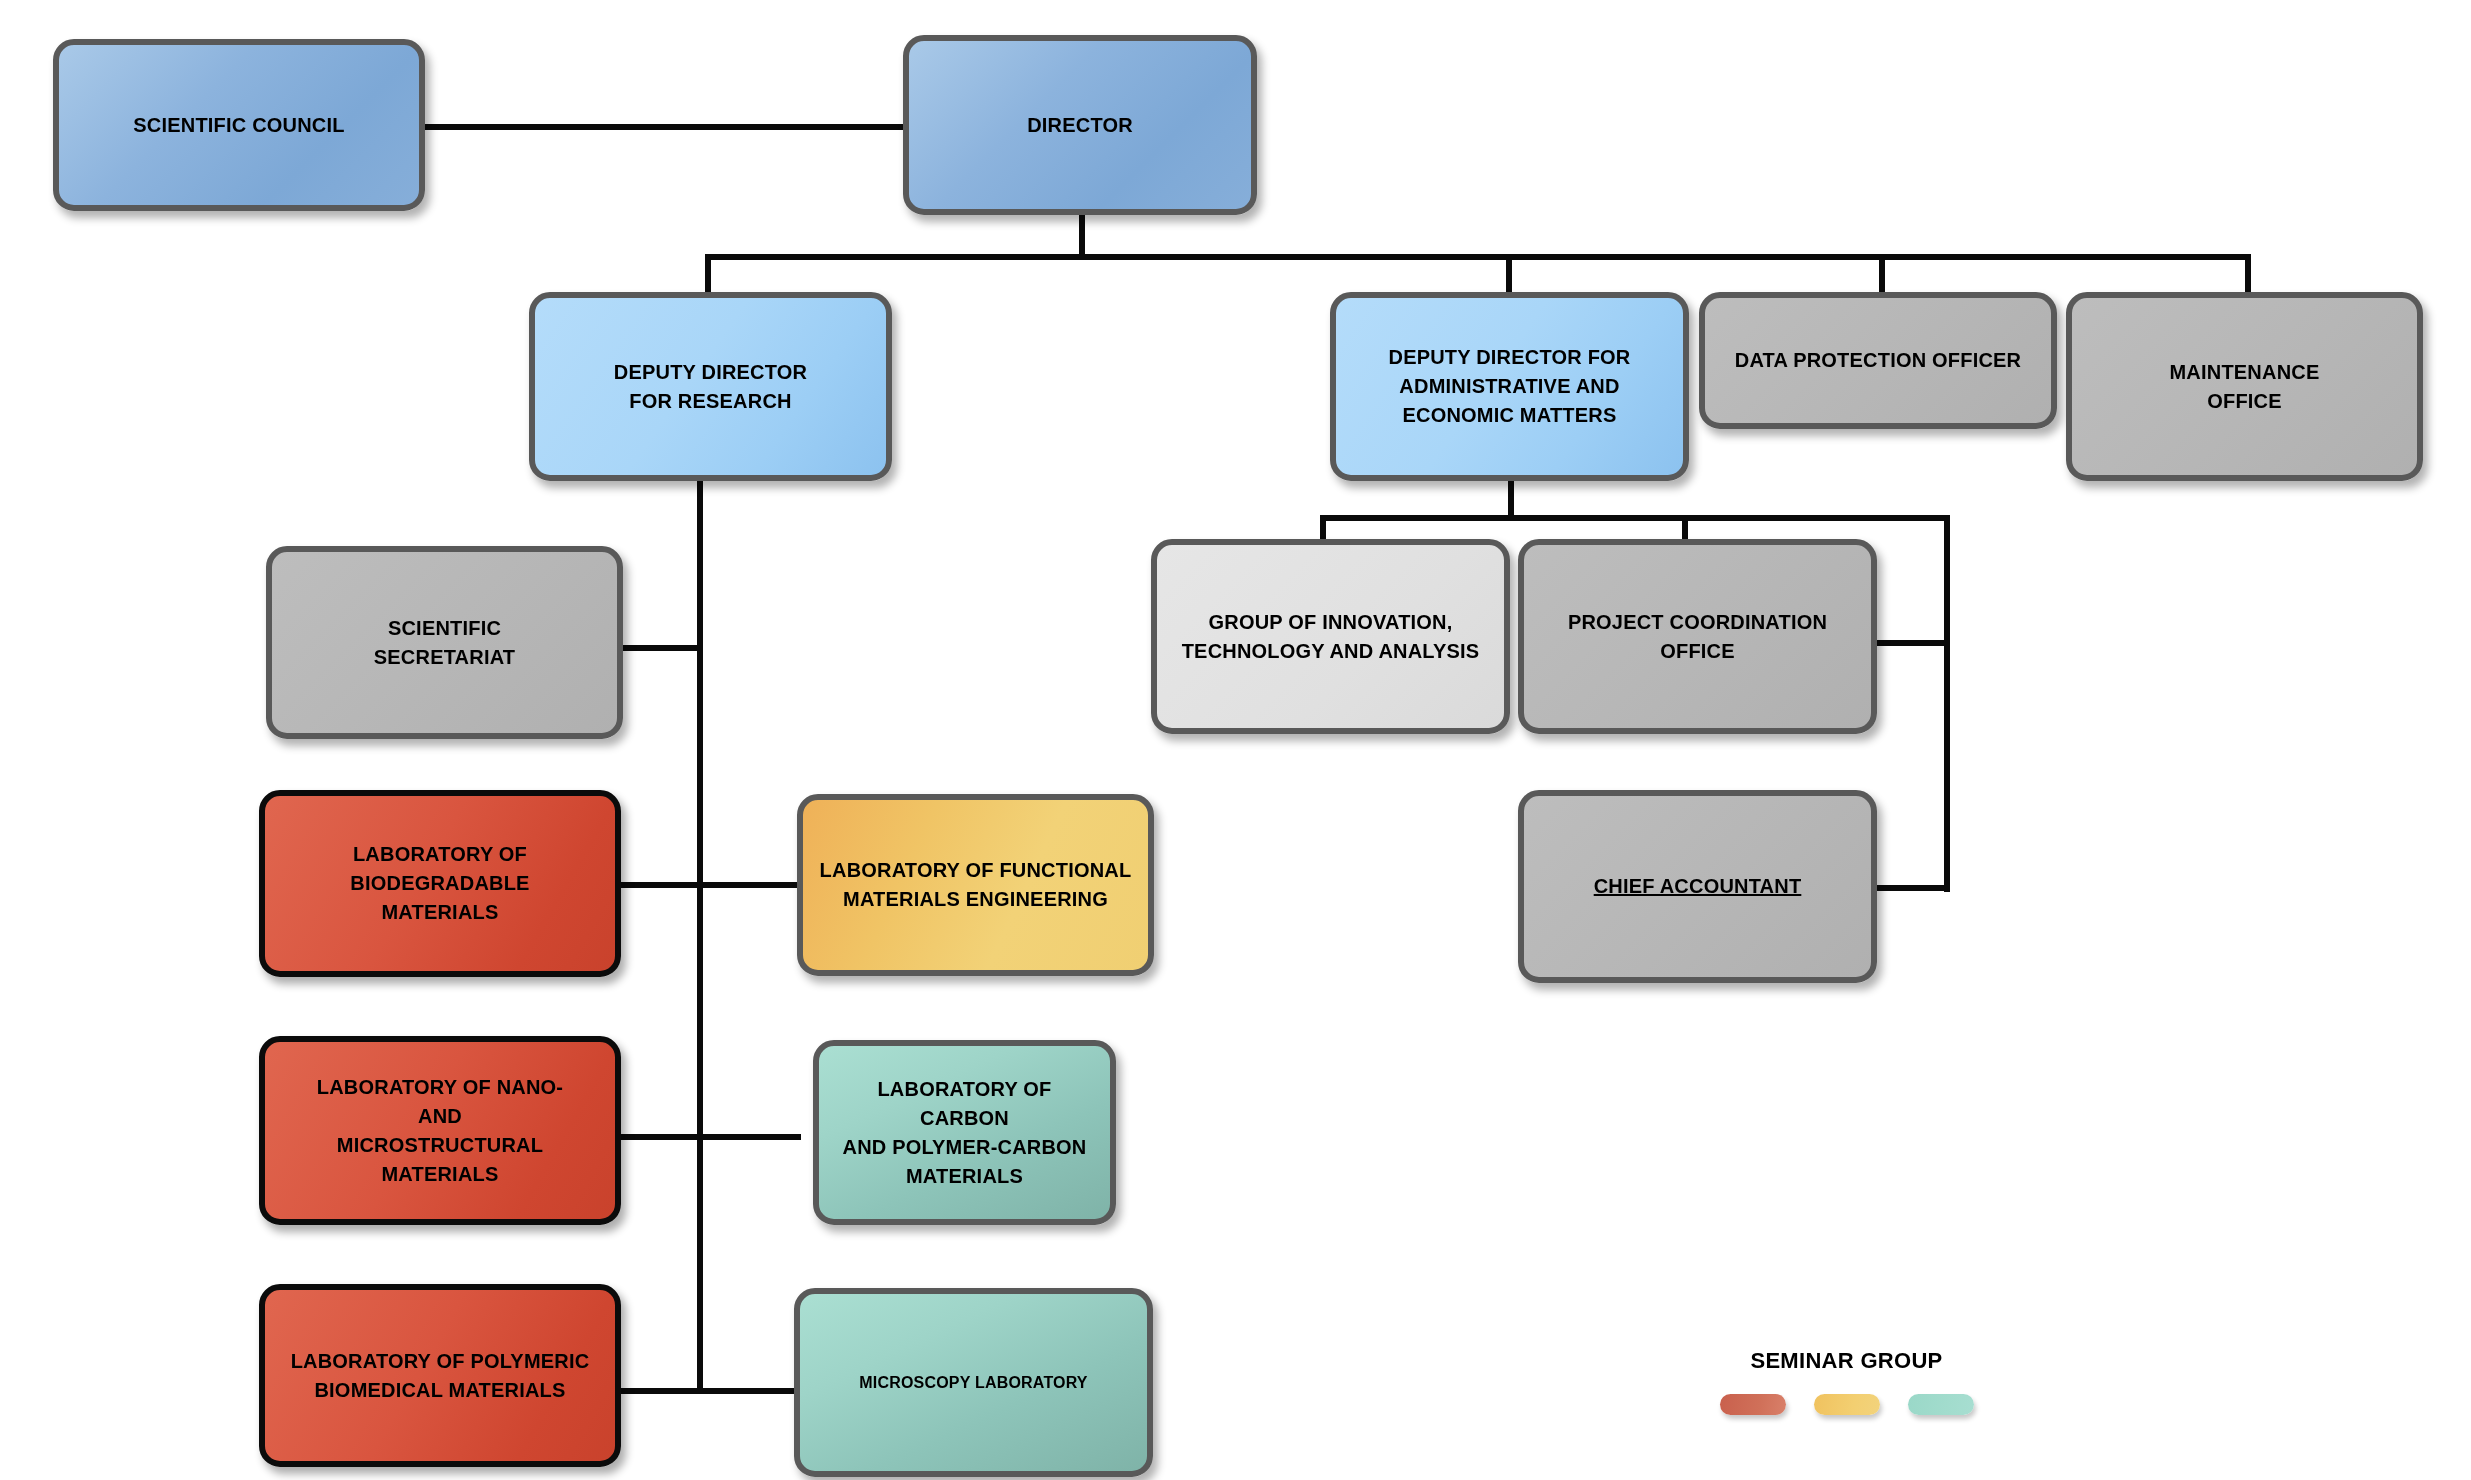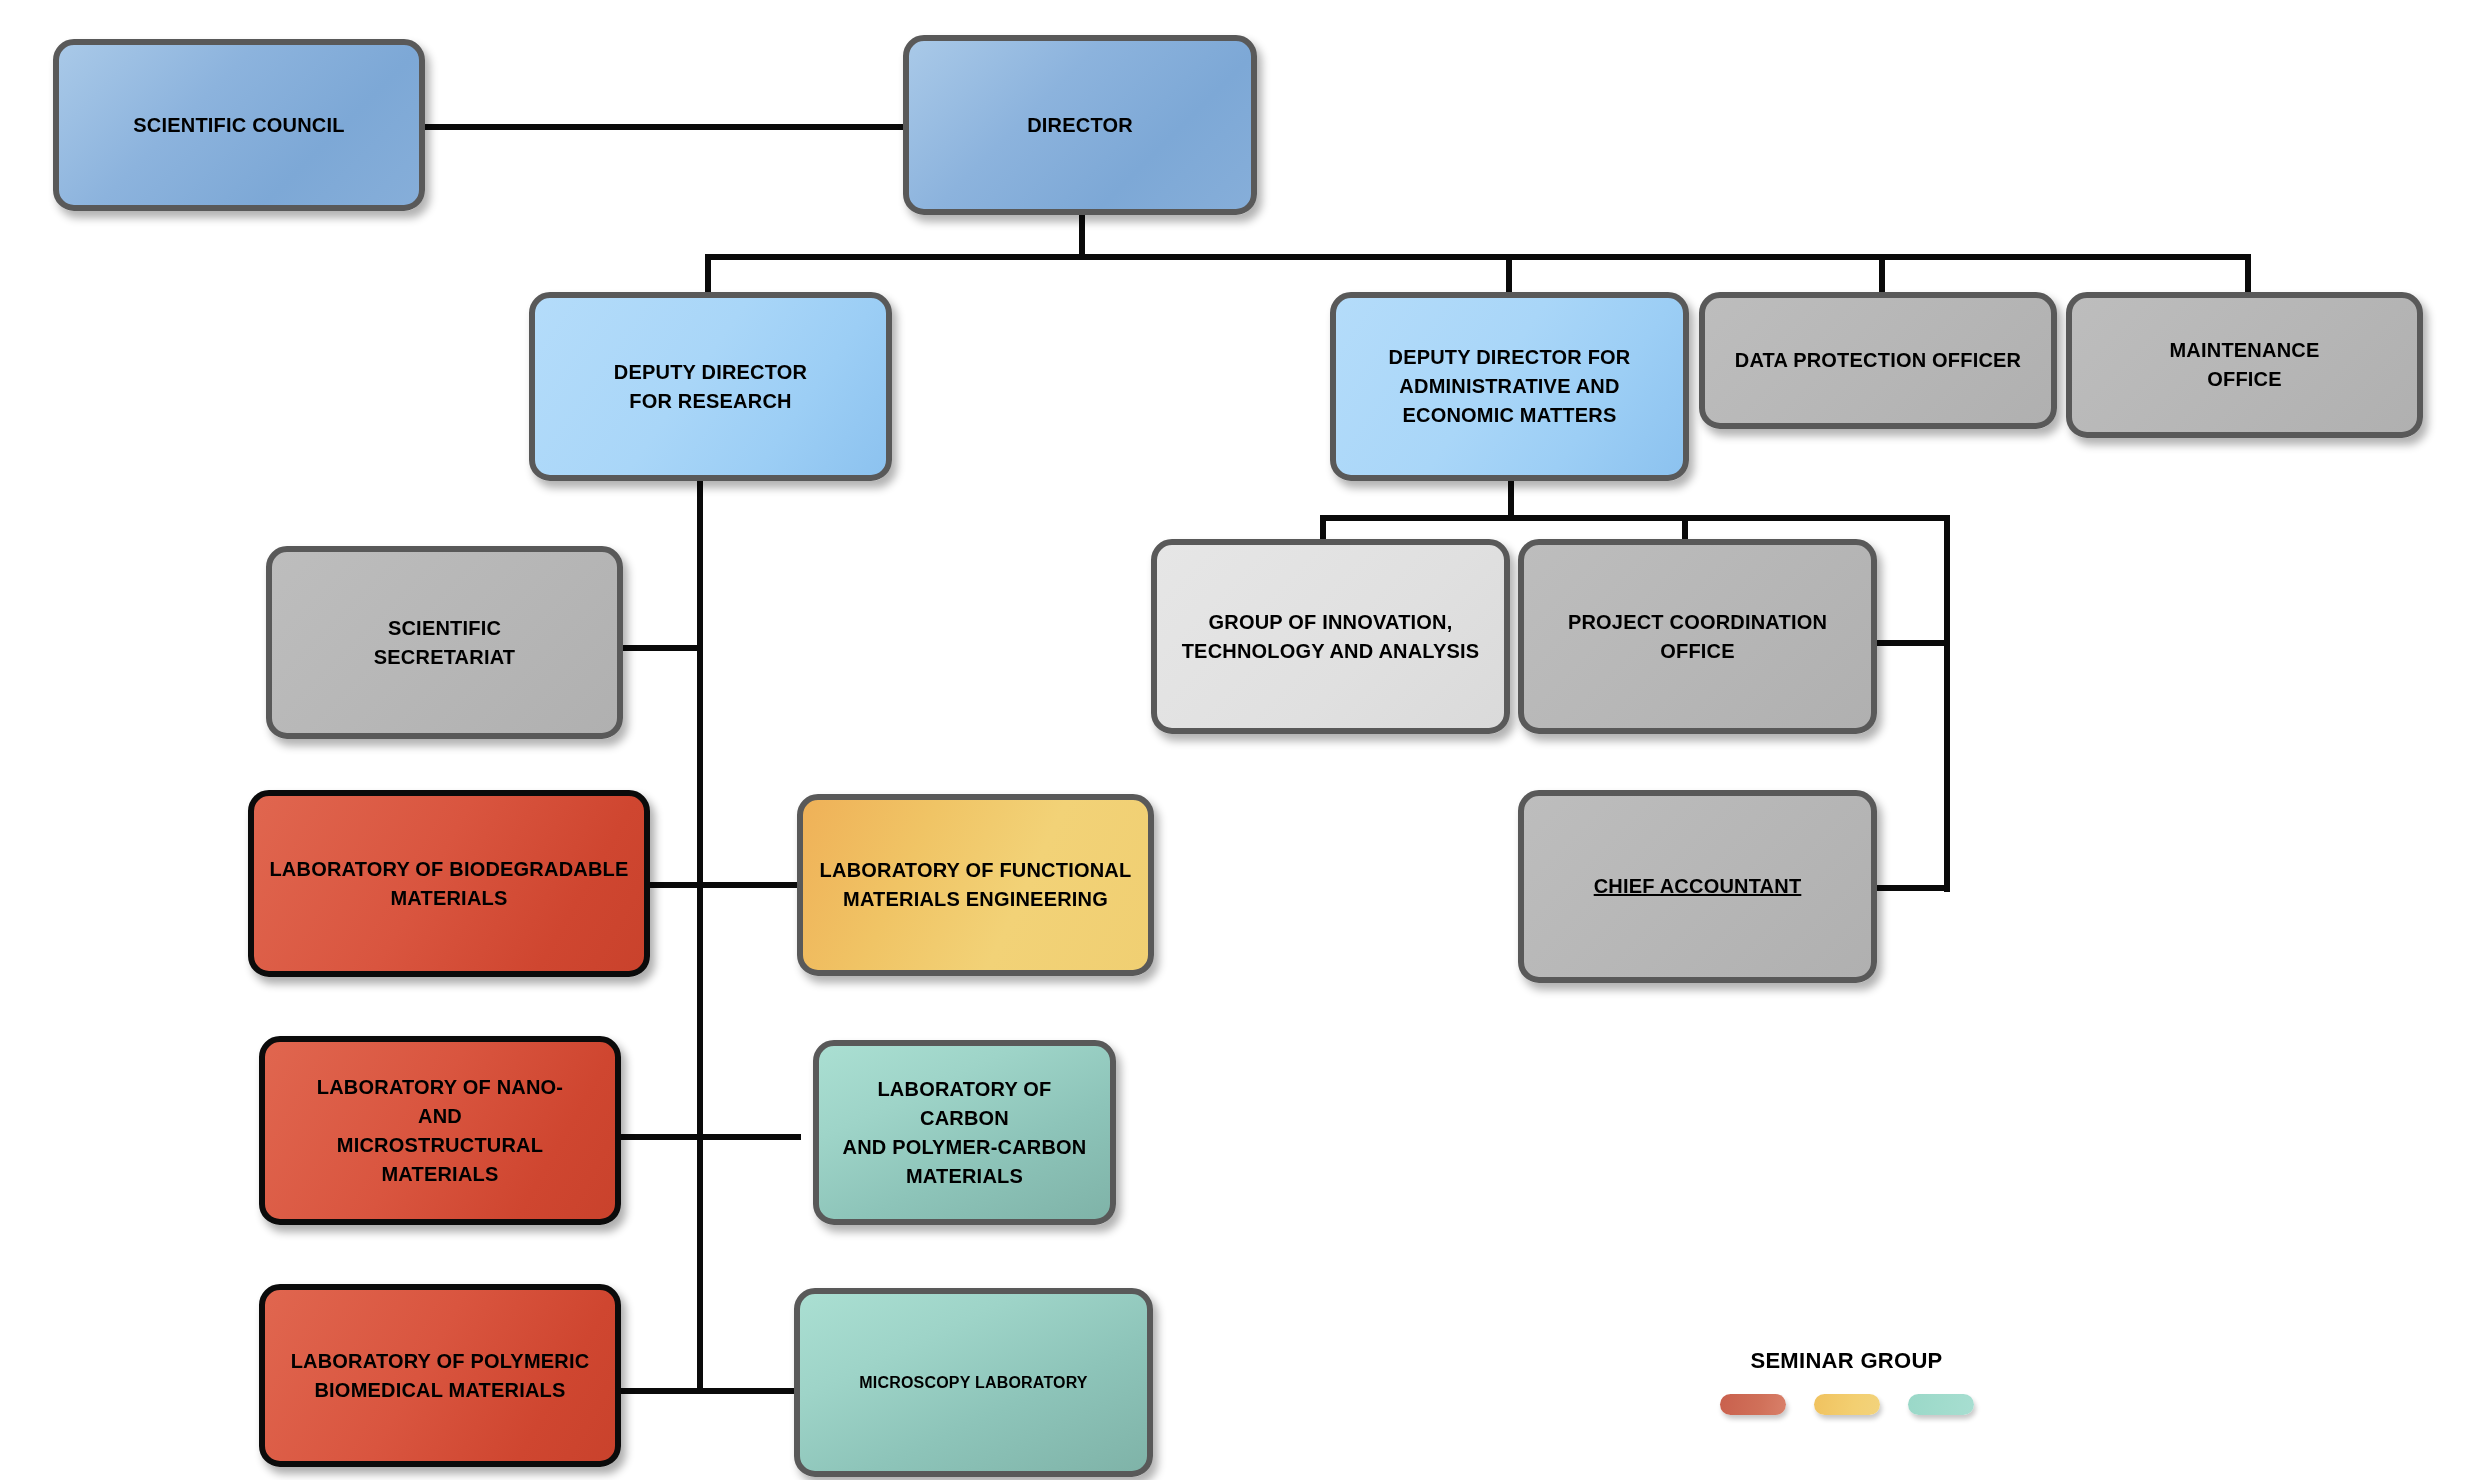--- a/index.html
+++ b/index.html
@@ -155,31 +155,31 @@
   <div class="node frame-gray fill-lightblue" style="left:1330px; top:292px; width:359px; height:189px;">
     <span class="label" style="font-size:20px;">DEPUTY DIRECTOR FOR
 ADMINISTRATIVE AND
 ECONOMIC MATTERS</span>
   </div>
 
   <div class="node frame-gray fill-gray" style="left:1699px; top:292px; width:358px; height:137px;">
     <span class="label" style="font-size:20px;">DATA PROTECTION OFFICER</span>
   </div>
 
-  <div class="node frame-gray fill-gray" style="left:2066px; top:292px; width:357px; height:146px;">
+  <div class="node frame-gray fill-gray" style="left:2066px; top:292px; width:357px; height:189px;">
     <span class="label" style="font-size:20px;">MAINTENANCE
 OFFICE</span>
   </div>
 
   <div class="node frame-gray fill-gray" style="left:266px; top:546px; width:357px; height:193px;">
     <span class="label" style="font-size:20px;">SCIENTIFIC
 SECRETARIAT</span>
   </div>
 
-  <div class="node frame-black fill-red" style="left:248px; top:790px; width:402px; height:187px;">
+  <div class="node frame-black fill-red" style="left:259px; top:790px; width:362px; height:187px;">
     <span class="label" style="font-size:20px;">LABORATORY OF BIODEGRADABLE
 MATERIALS</span>
   </div>
 
   <div class="node frame-gray fill-gold" style="left:797px; top:794px; width:357px; height:182px;">
     <span class="label" style="font-size:20px;">LABORATORY OF FUNCTIONAL
 MATERIALS ENGINEERING</span>
   </div>
 
   <div class="node frame-black fill-red" style="left:259px; top:1036px; width:362px; height:189px;">

